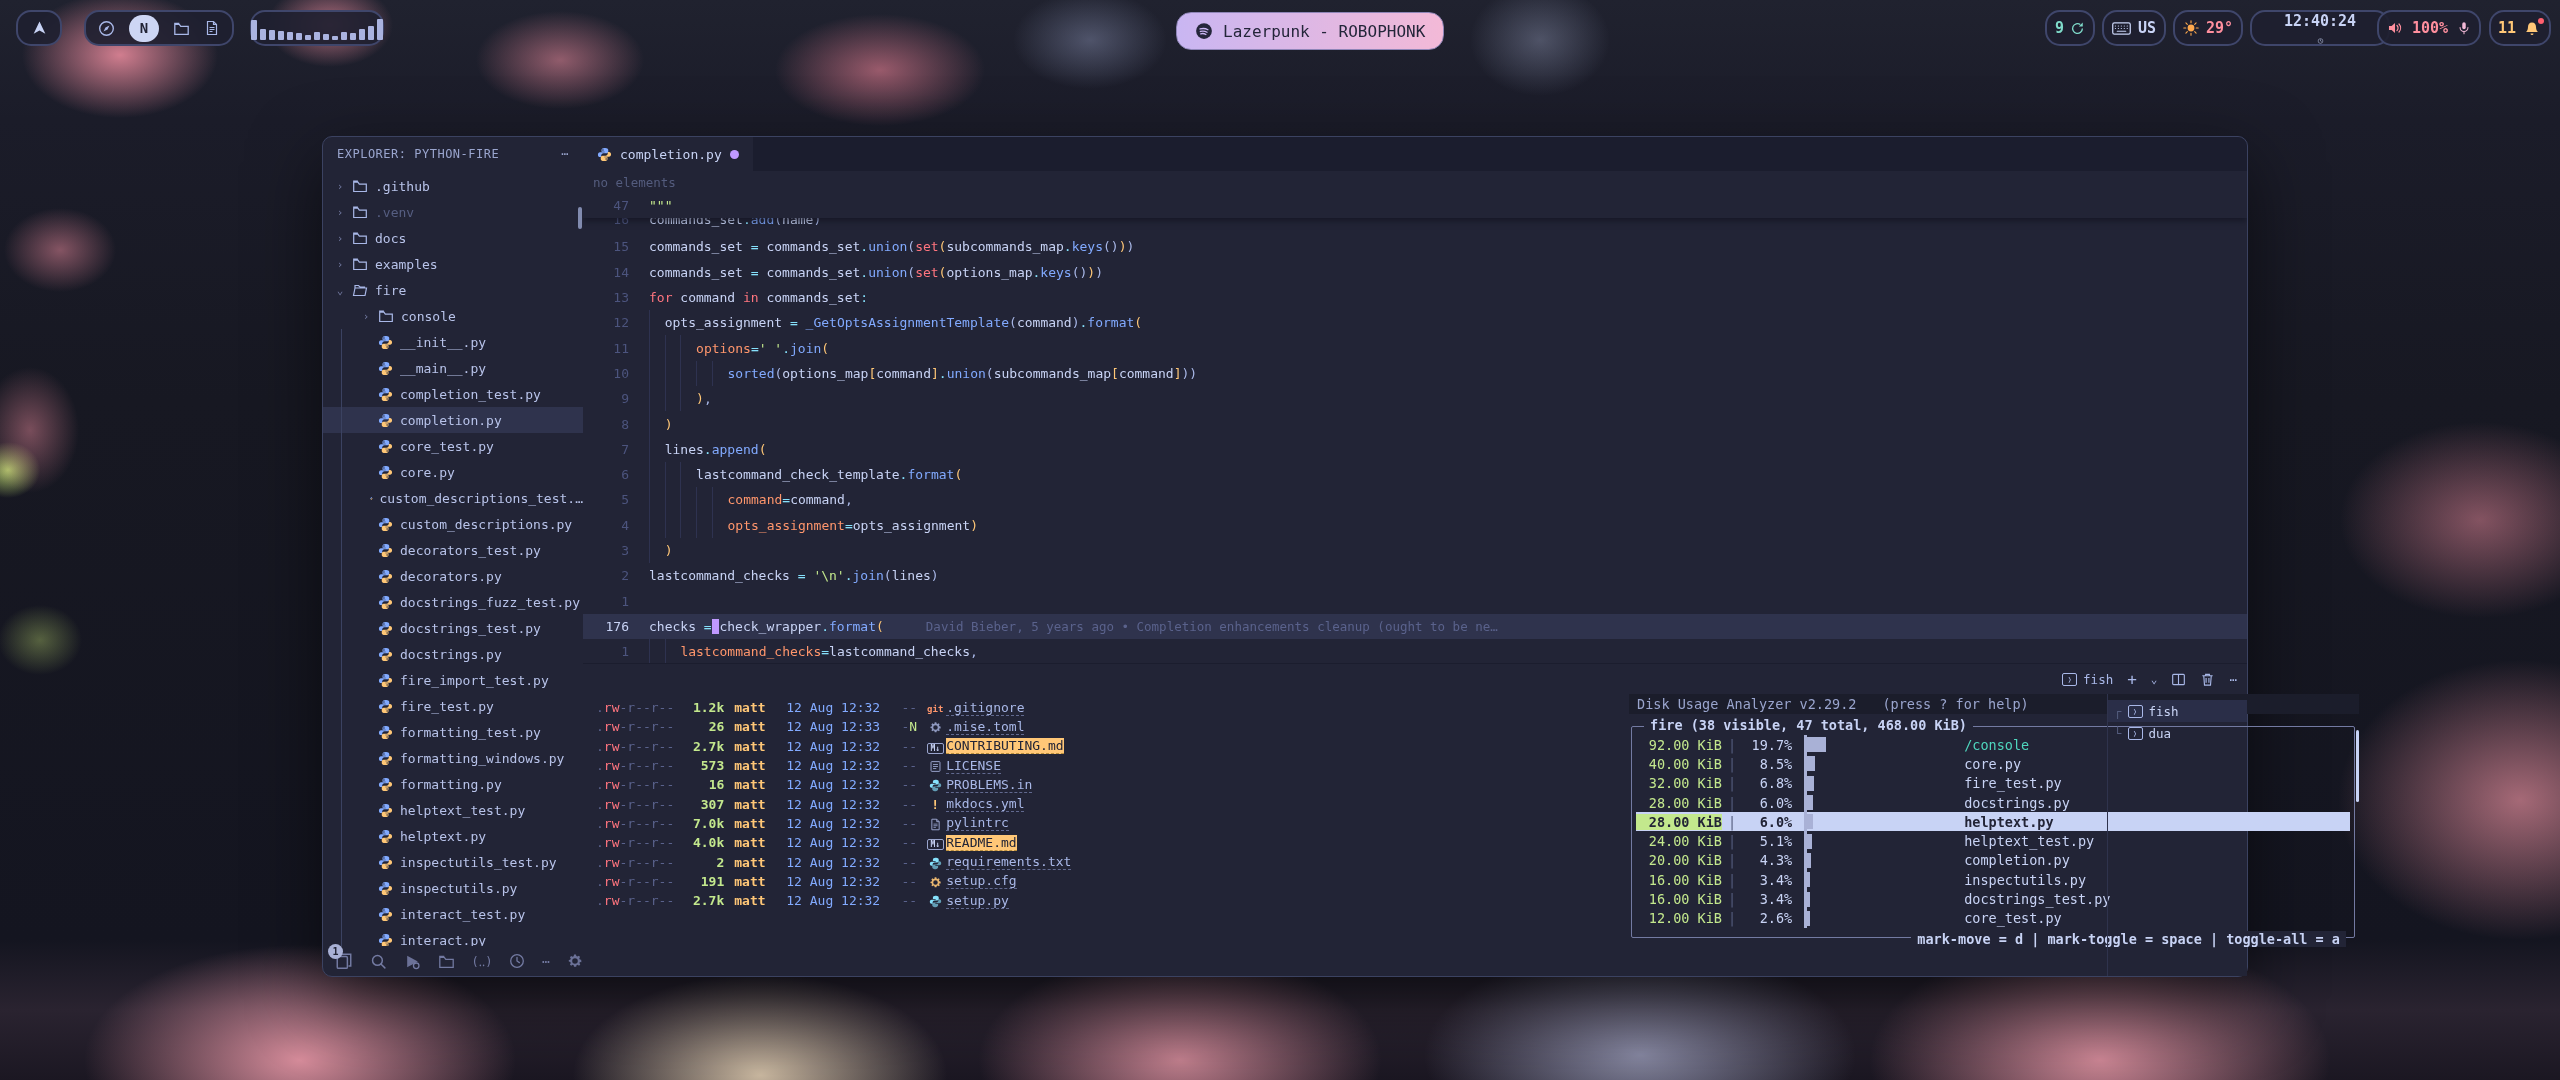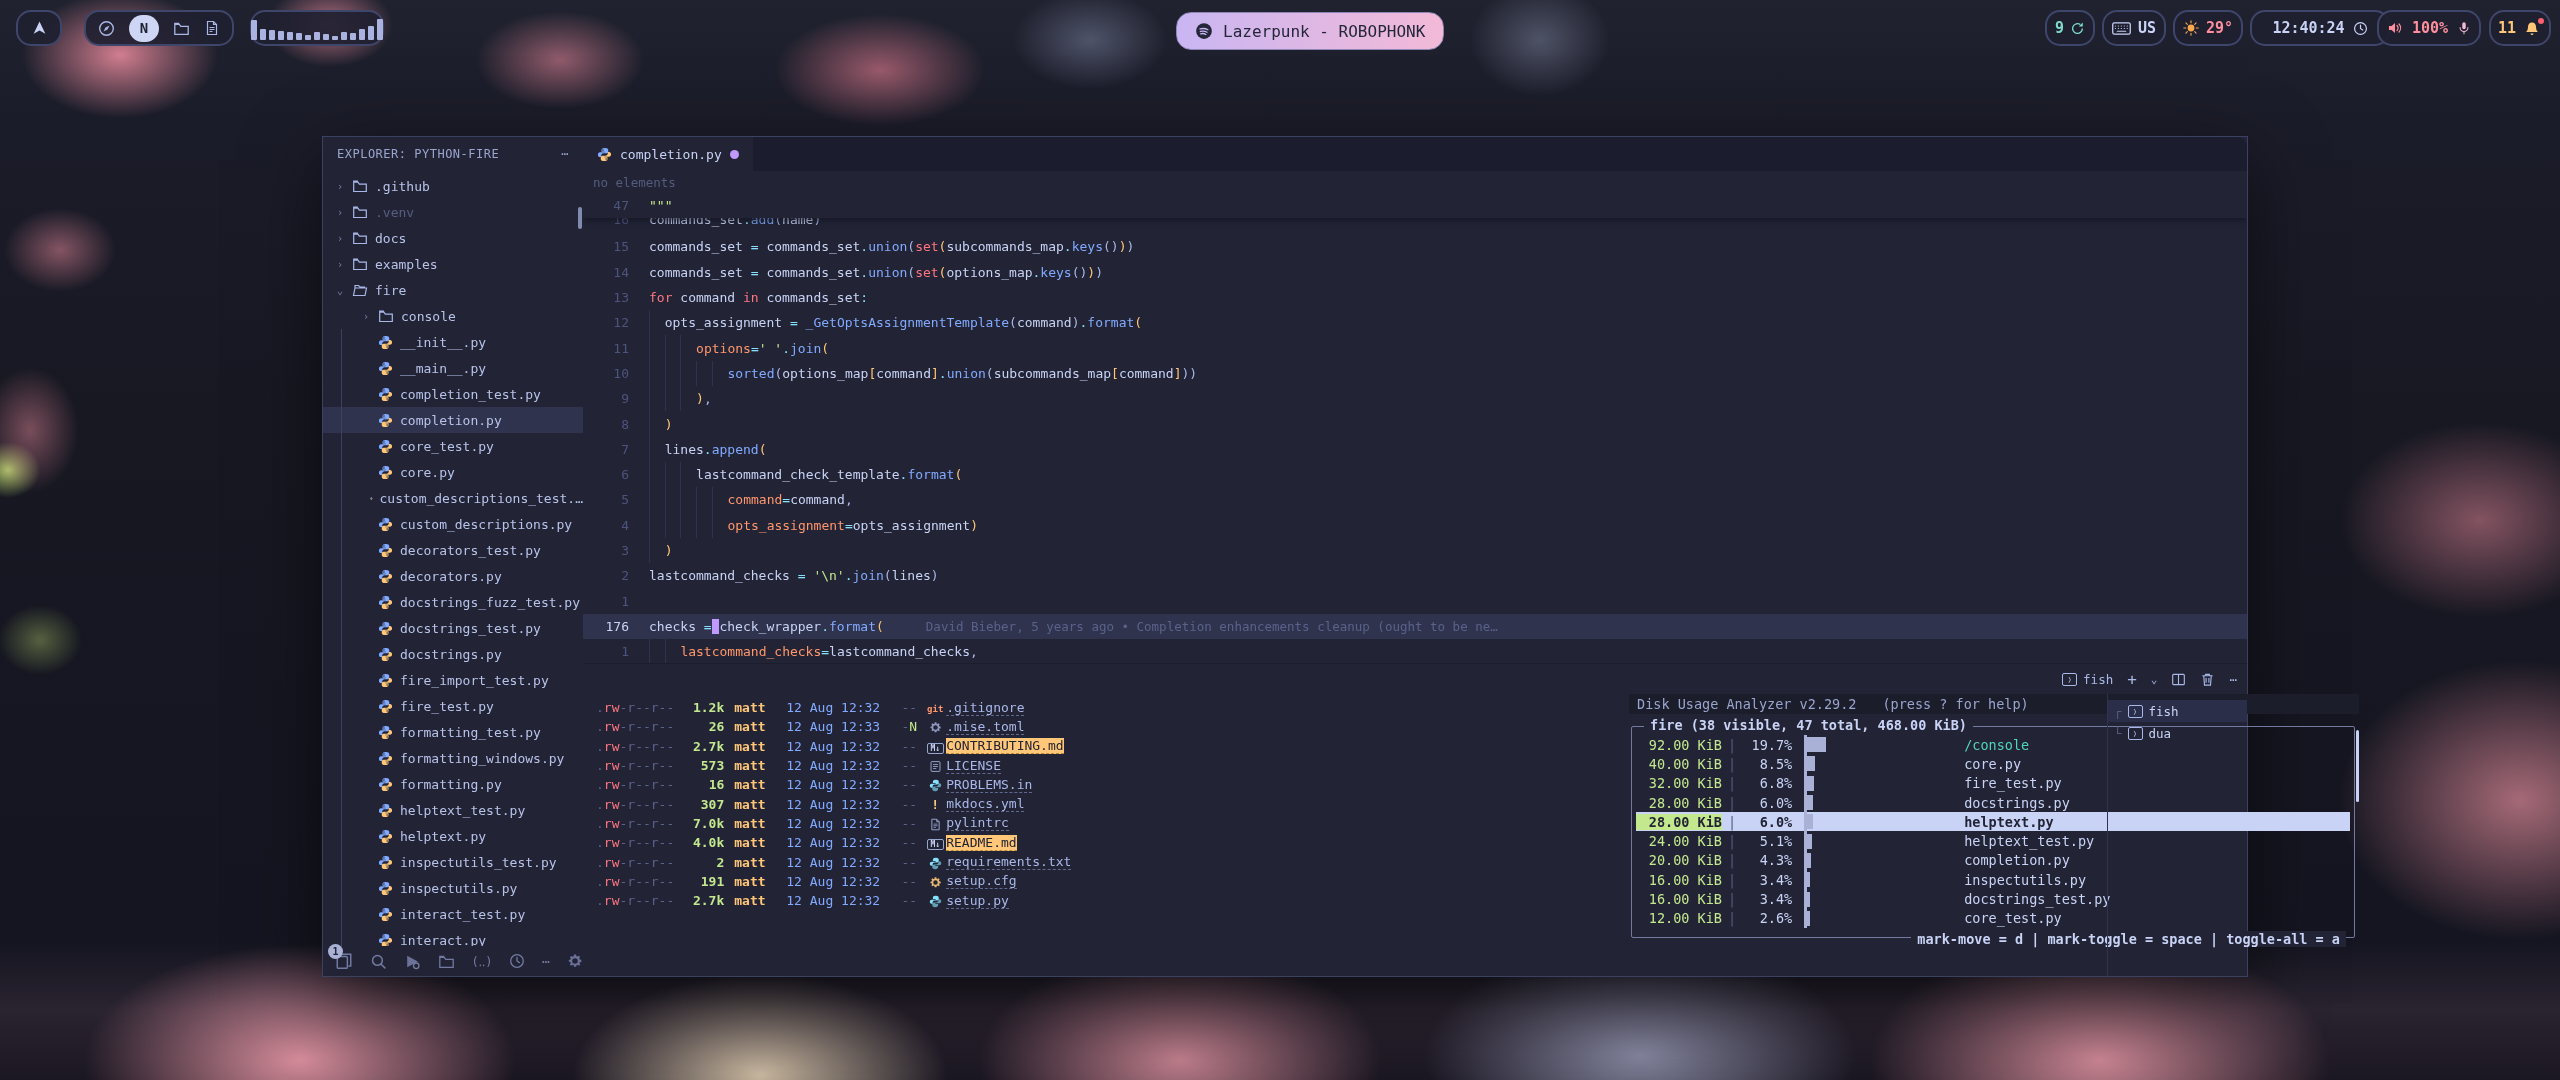--- a/index.html
+++ b/index.html
@@ -49,21 +49,21 @@
     display:flex; align-items:center; gap:10px;
     color:#24263a; font-weight:normal; font-size:16px;
   }
   .w-green{color:#7fdbca} .w-pink{color:#ff8f9e} .w-yellow{color:#ffc777}
   .bell-wrap{position:relative; width:18px;height:18px;}
   .bell-dot{position:absolute; right:-2px; top:-1px; width:6px;height:6px;border-radius:50%;background:#ff5f6e;}
 
   
   #win{
     position:absolute; left:322px; top:136px; width:1926px; height:841px;
-    background:#222436; border:1px solid #3b4261; border-radius:0;
+    background:#222436; border:1px solid #3b4261; border-radius:10px;
     box-shadow:0 24px 70px rgba(0,0,0,.55);
     color:#c8d3f5; font-size:13px;
   }
   
   #sidebar{position:absolute;left:0;top:0;width:260px;height:100%;}
   #exp-header{height:34px; display:flex; align-items:center; padding:0 14px; color:#9aa5ce; font-size:12px; letter-spacing:.5px;}
   #exp-header .spacer{flex:1}
   #tree{position:absolute; top:36px; left:0; right:0; bottom:30px; overflow:hidden;}
   .tree-item{height:26px; display:flex; align-items:center; gap:7px; color:#b8c3ea; cursor:default;}
   .tree-item.selected{background:#2f334d;}
@@ -322,21 +322,21 @@
     <span>US</span>
   </div>
 
   <div class="pill" style="left:2173px;width:70px;gap:7px;">
     <svg class="ico" width="16" height="16" style="color:#ffa94d">
         <use href="#i-sun"></use>
       </svg>
     <span class="w-pink">29°</span>
   </div>
 
-  <div class="pill" style="left:2250px;width:140px;gap:8px;">
+  <div class="pill" style="left:2250px;width:140px;gap:8px;flex-direction:column;">
     <span>12:40:24</span>
     <svg class="ico" width="15" height="15">
         <use href="#i-clock"></use>
       </svg>
   </div>
 
   <div class="pill w-pink" style="left:2377px;width:104px;">
     <svg class="ico" width="16" height="16">
         <use href="#i-speaker"></use>
       </svg>

